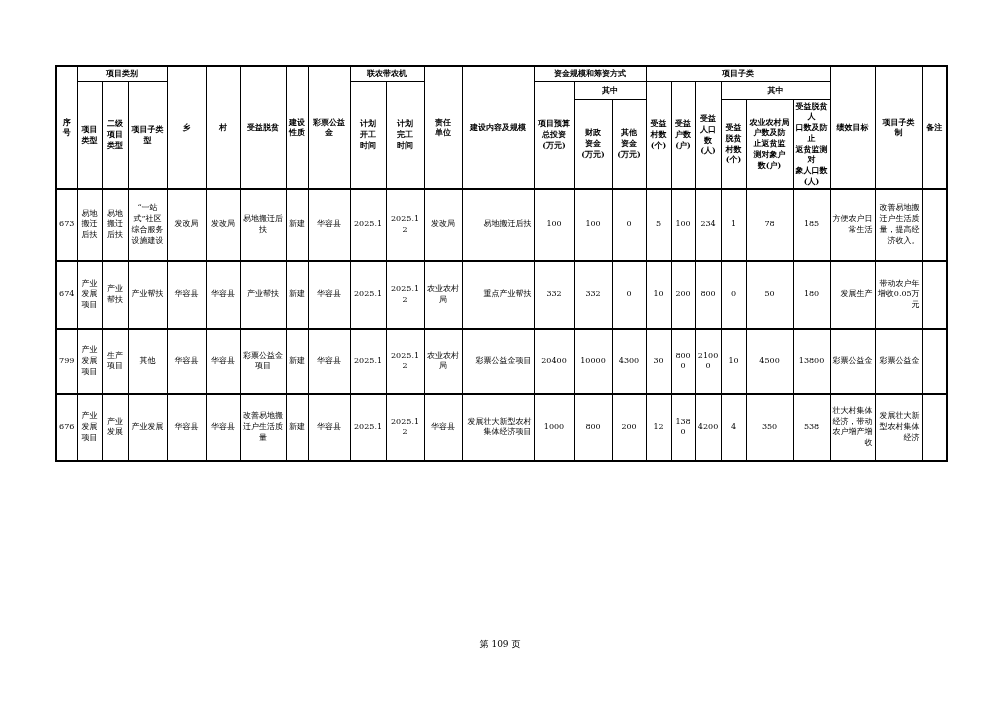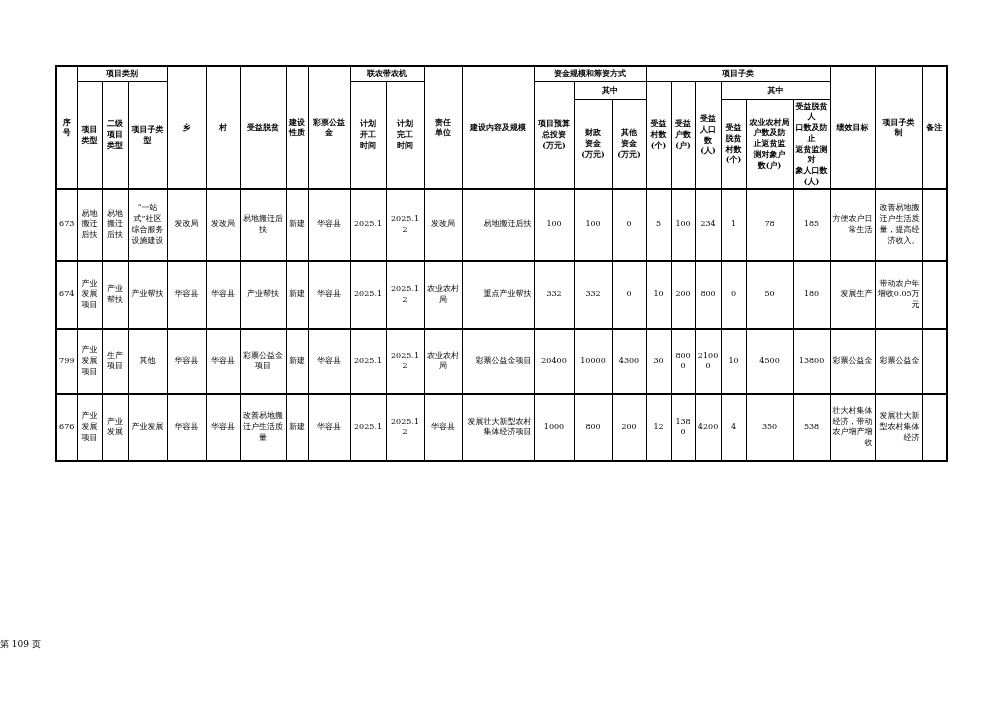--- a/index.html
+++ b/index.html
@@ -47,21 +47,21 @@
   .project-table tbody tr:nth-child(3) { height: 65px; }
   .project-table tbody tr:nth-child(4) { height: 67px; }
   .project-table tbody tr { border-top: 2px solid #000; }
   .project-table tbody td { font-weight: normal; }
   .project-table tbody td.left { text-align: right; }
   .footer {
     position: absolute;
     top: 638px;
     left: 0;
     width: 1000px;
-    text-align: left;
+    text-align: center;
     font-size: 9px;
     white-space: pre;
   }
 </style>
 </head>
 <body>
 
 <div class="page">
   <table class="project-table">
     <colgroup>

